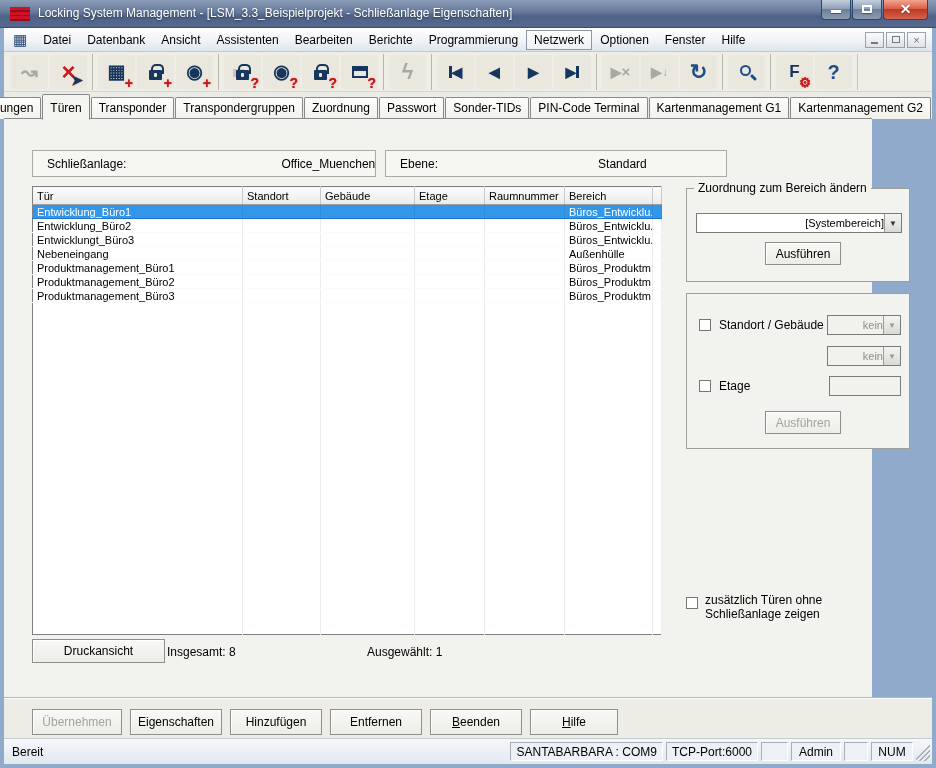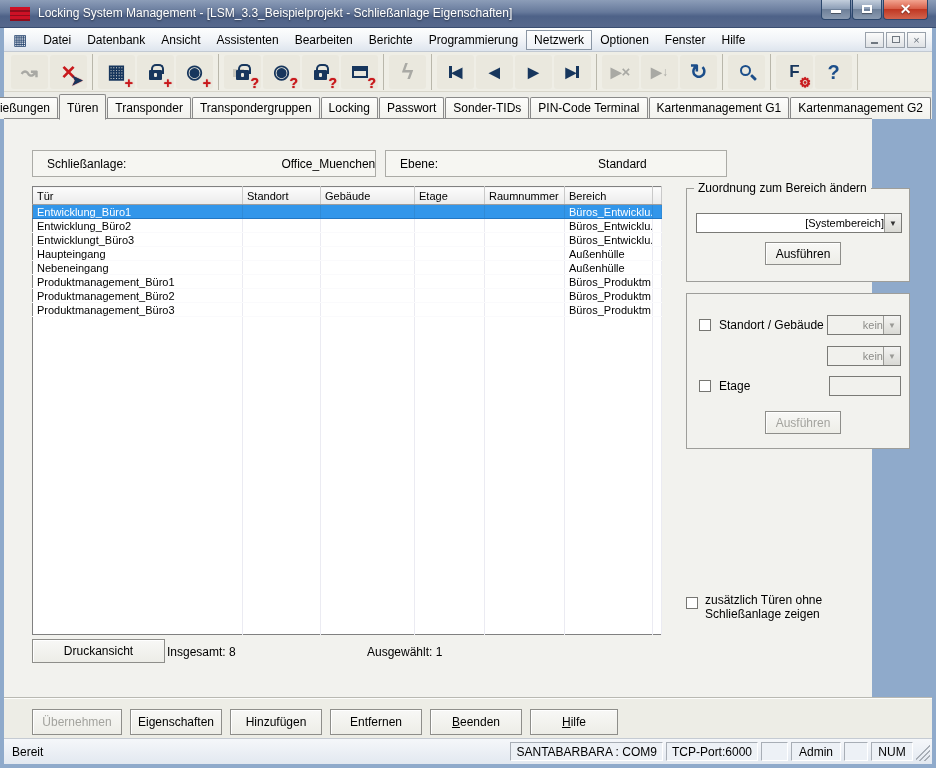--- a/index.html
+++ b/index.html
@@ -254,21 +254,21 @@
       </div>
     <div class="tb-end"></div>
   </div>
 
   <div class="tabstrip">
     <span class="tab">Name</span>
     <span class="tab">Schließungen</span>
     <span class="tab active">Türen</span>
     <span class="tab">Transponder</span>
     <span class="tab">Transpondergruppen</span>
-    <span class="tab">Locking</span>
+    <span class="tab">Zuordnung</span>
     <span class="tab">Passwort</span>
     <span class="tab">Sonder-TIDs</span>
     <span class="tab">PIN-Code Terminal</span>
     <span class="tab">Kartenmanagement G1</span>
     <span class="tab">Kartenmanagement G2</span>
   </div>
 
   <div class="content">
 
     <div class="field-box fb1">
@@ -323,29 +323,20 @@
         <tr>
           <td>Entwicklungt_Büro3</td>
             <td></td>
             <td></td>
             <td></td>
             <td></td>
             <td>Büros_Entwicklu...</td>
             <td></td>
         </tr>
         <tr>
-          <td>Haupteingang</td>
-            <td></td>
-            <td></td>
-            <td></td>
-            <td></td>
-            <td>Außenhülle</td>
-            <td></td>
-        </tr>
-        <tr>
           <td>Nebeneingang</td>
             <td></td>
             <td></td>
             <td></td>
             <td></td>
             <td>Außenhülle</td>
             <td></td>
         </tr>
         <tr>
           <td>Produktmanagement_Büro1</td>

